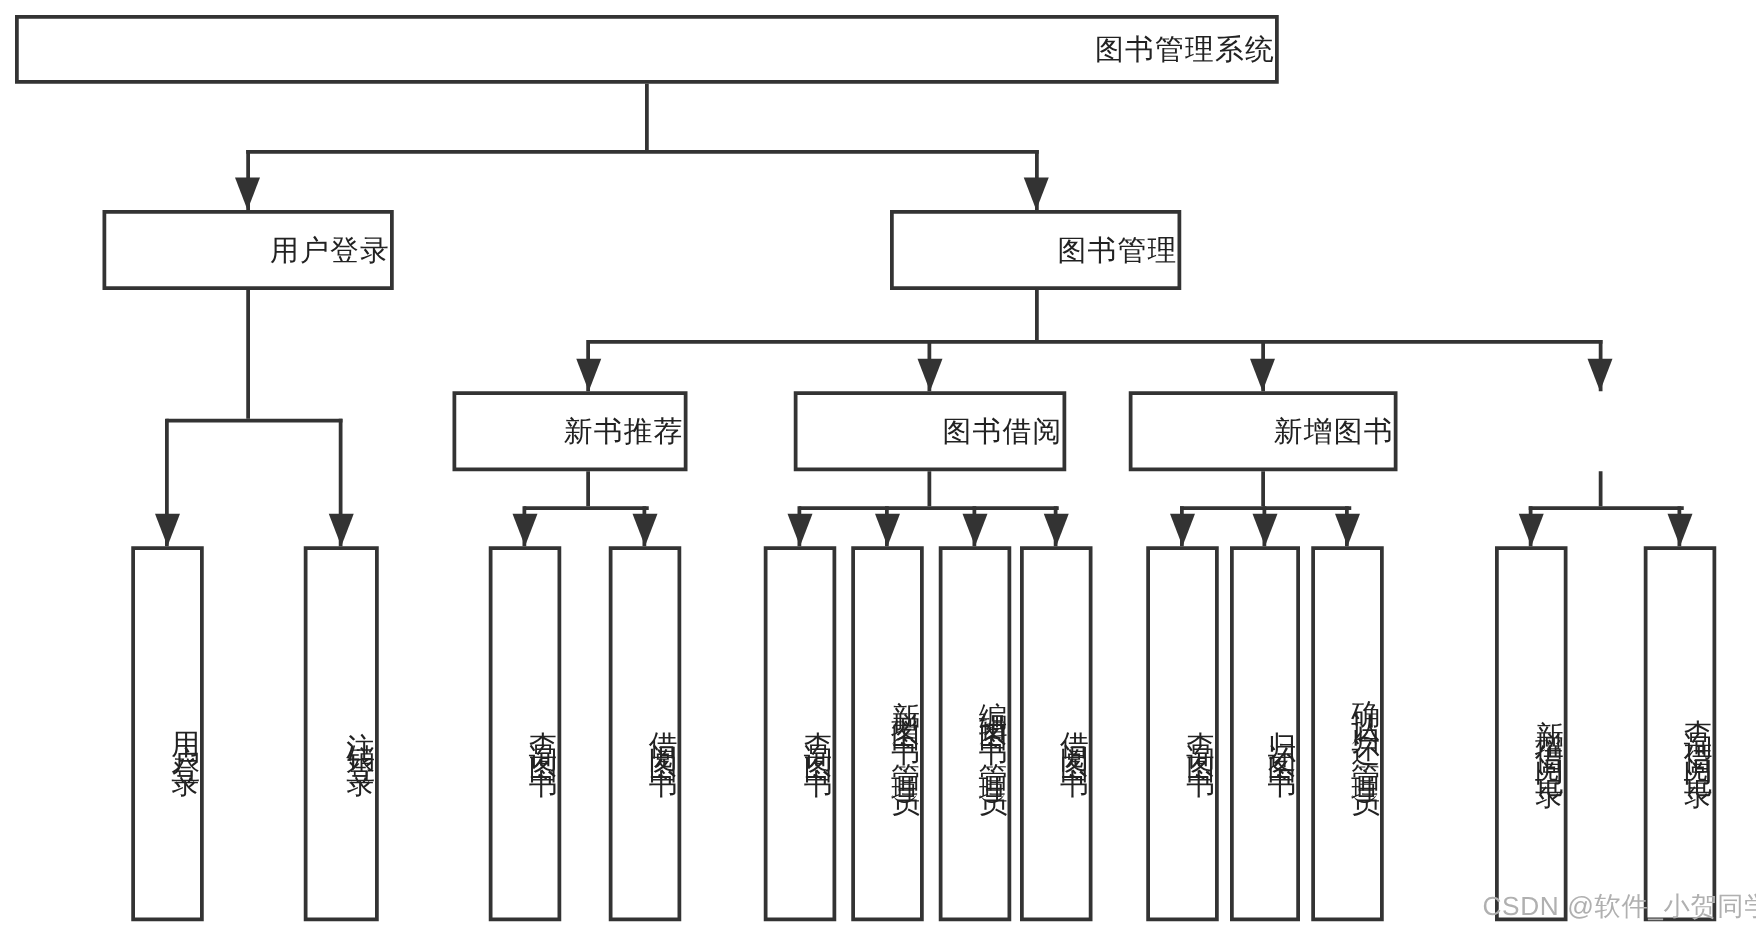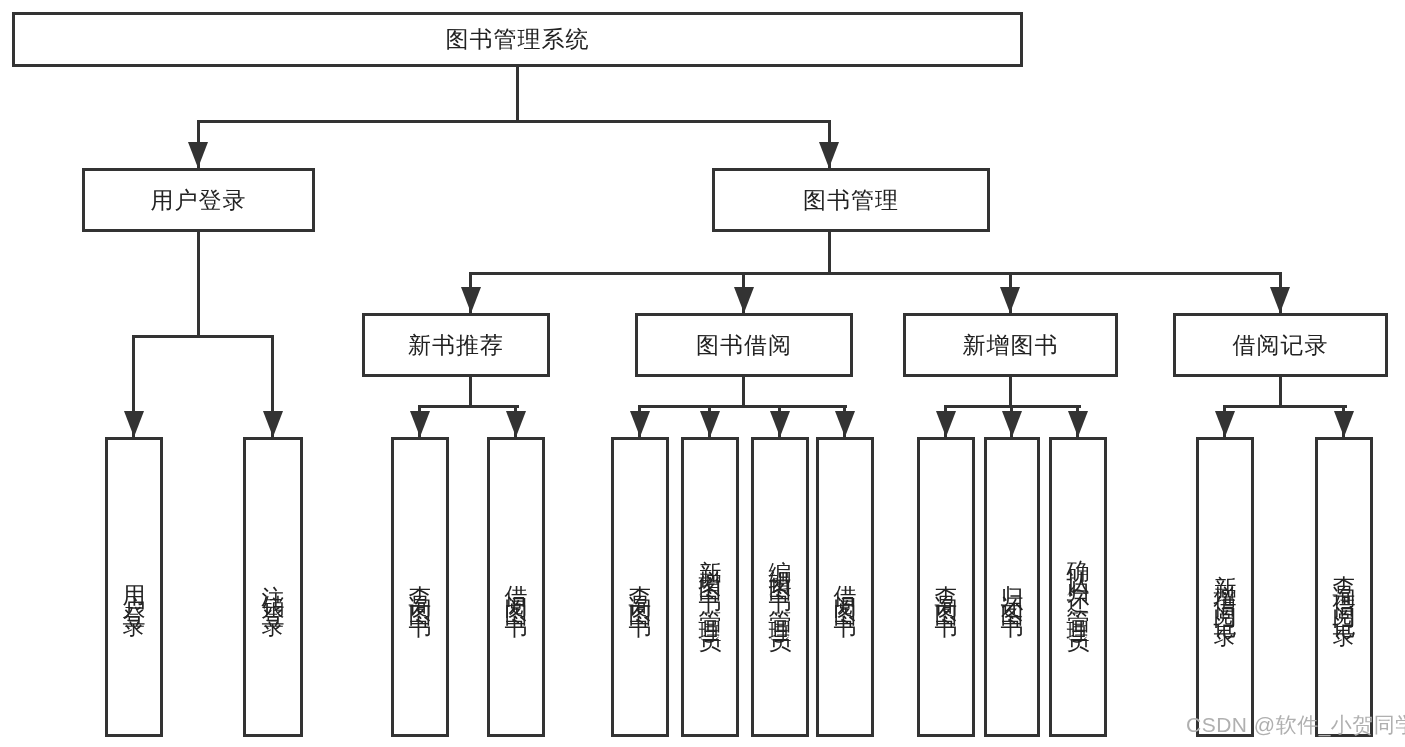--- a/index.html
+++ b/index.html
@@ -9,21 +9,21 @@
     position:relative; width:1405px; height:747px;
     background:var(--bg);
     font-family:"Liberation Sans","DejaVu Sans",sans-serif;
     color:var(--text);
     overflow:hidden;
   }
   .box {
     position:absolute;
     border:3px solid var(--line);
     background:#fff;
-    display:flex; align-items:center; justify-content:center;
+    display:flex; align-items:center; justify-content:flex-end;
   }
   .hbox .lbl {
     font-size:23px; color:var(--text); letter-spacing:1px; white-space:nowrap;
   }
   .vbox .vlbl {
     writing-mode:vertical-rl; text-orientation:mixed;
     font-size:23px; letter-spacing:10px; color:var(--text);
     line-height:1; white-space:nowrap;
   }
   .line { position:absolute; background:var(--line); }
@@ -44,35 +44,32 @@
 
 <div class="canvas">
 
   <div class="box hbox" style="left:12px;top:12px;width:1011px;height:55px">
     <span class="lbl">图书管理系统</span>
   </div>
 
   <div class="box hbox" style="left:82px;top:168px;width:233px;height:64px">
     <span class="lbl">用户登录</span>
   </div>
-  <div class="box hbox" style="left:712px;top:168px;width:278px;height:64px">
+  <div class="box hbox" style="left:712px;top:168px;width:233px;height:64px">
     <span class="lbl">图书管理</span>
   </div>
 
   <div class="box hbox" style="left:362px;top:313px;width:188px;height:64px">
     <span class="lbl">新书推荐</span>
   </div>
   <div class="box hbox" style="left:635px;top:313px;width:218px;height:64px">
     <span class="lbl">图书借阅</span>
   </div>
   <div class="box hbox" style="left:903px;top:313px;width:215px;height:64px">
     <span class="lbl">新增图书</span>
-  </div>
-  <div class="box hbox" style="left:1173px;top:313px;width:215px;height:64px">
-    <span class="lbl">借阅记录</span>
   </div>
 
   <div class="box vbox" style="left:105px;top:437px;width:58px;height:300px">
     <span class="vlbl">用户登录</span>
   </div>
   <div class="box vbox" style="left:243px;top:437px;width:60px;height:300px">
     <span class="vlbl">注销登录</span>
   </div>
   <div class="box vbox" style="left:391px;top:437px;width:58px;height:300px">
     <span class="vlbl">查询图书</span>

